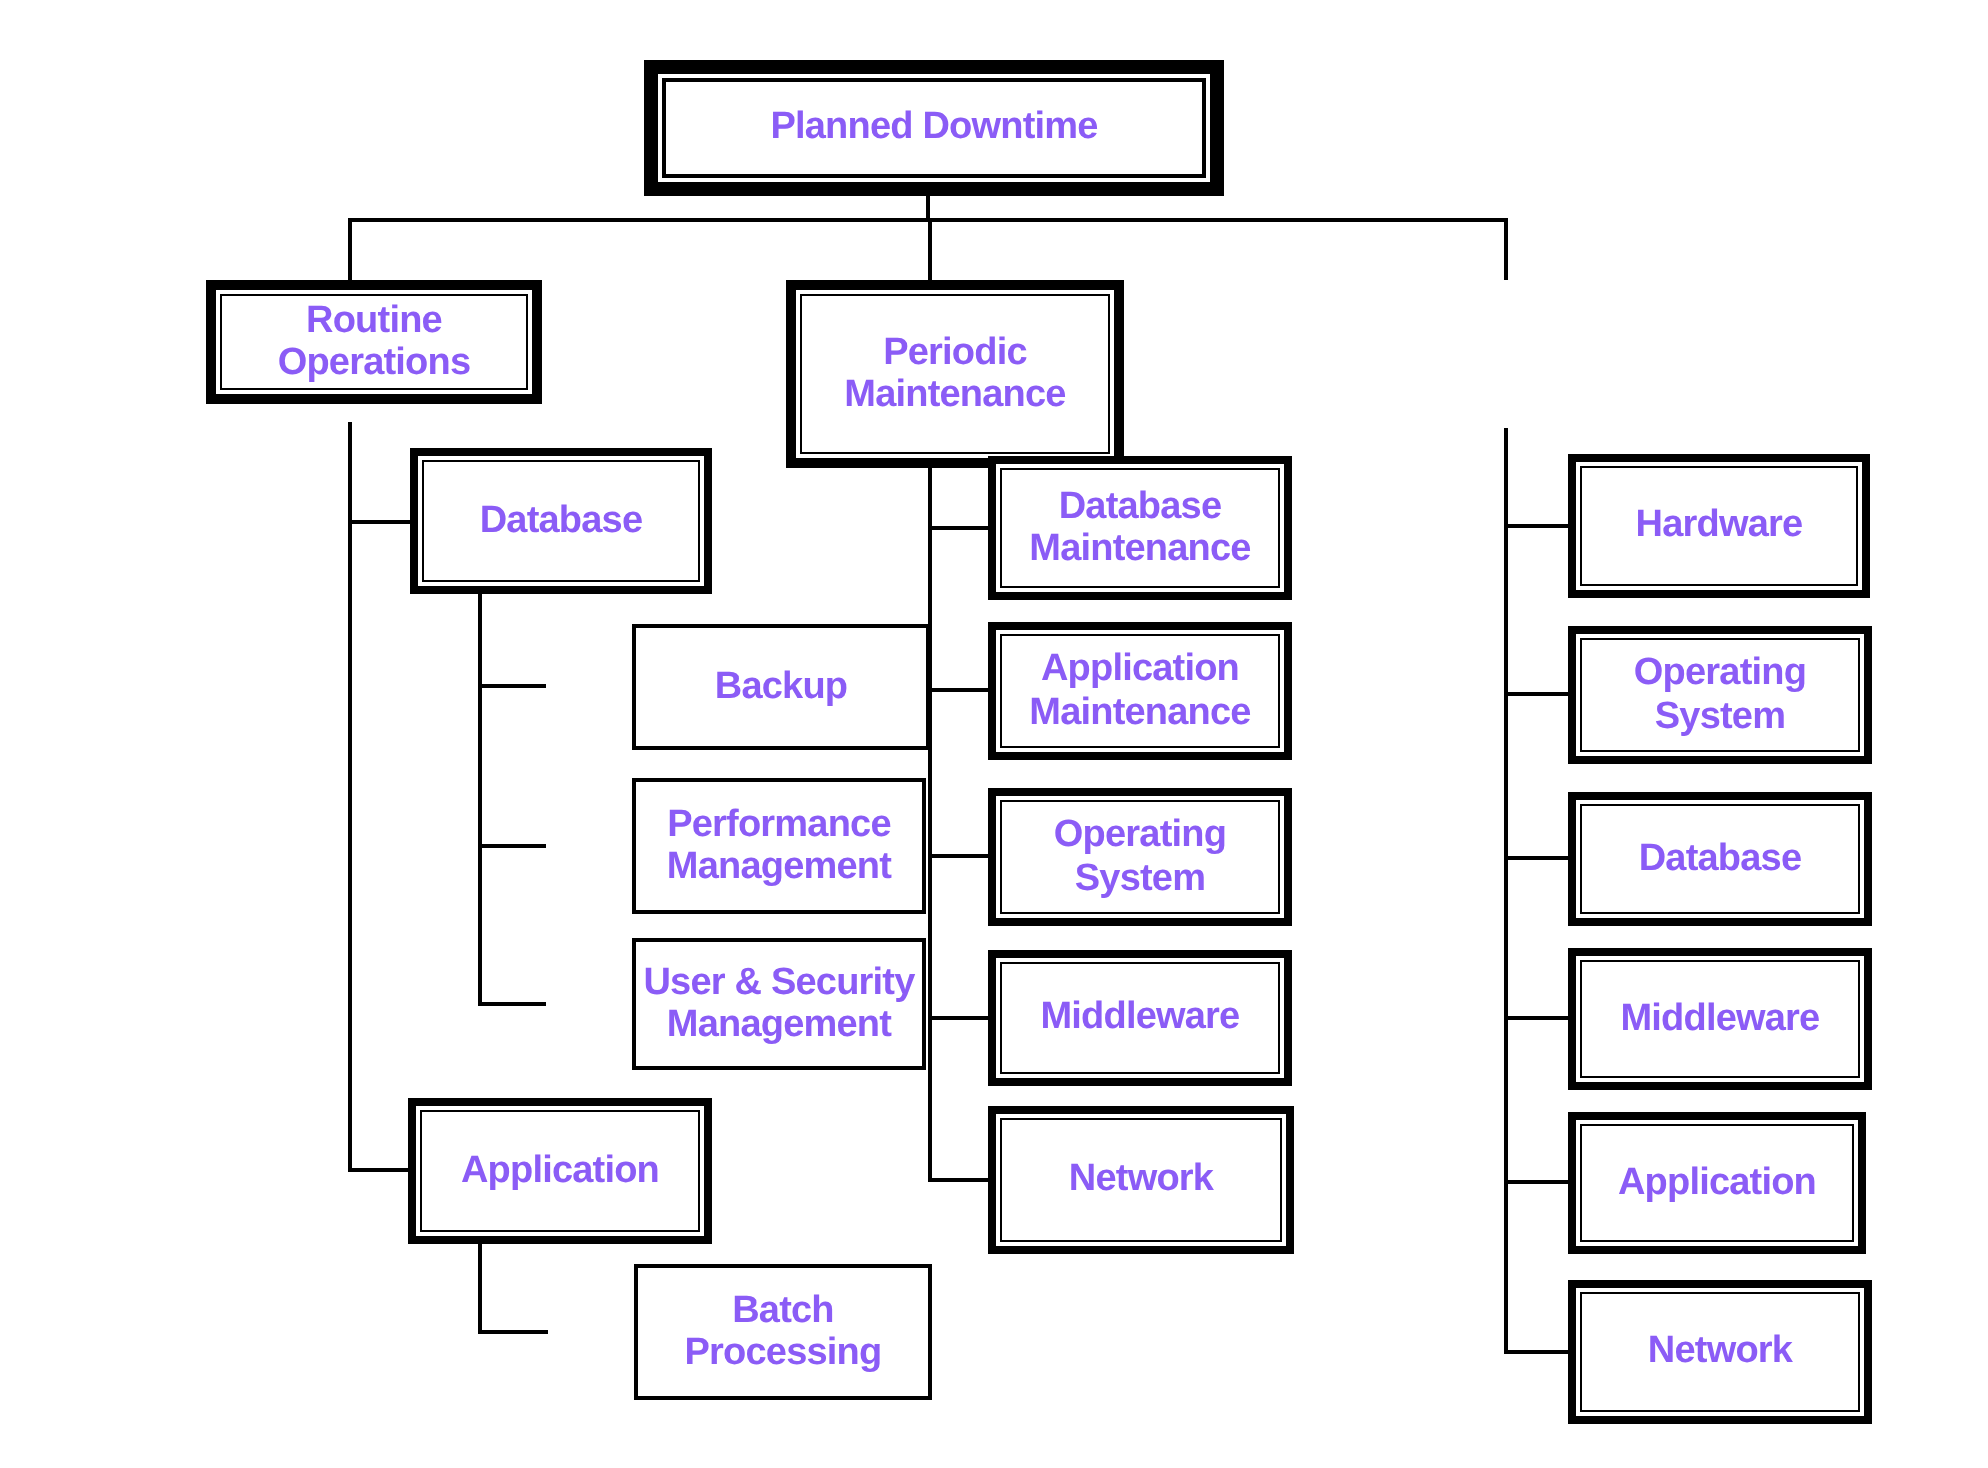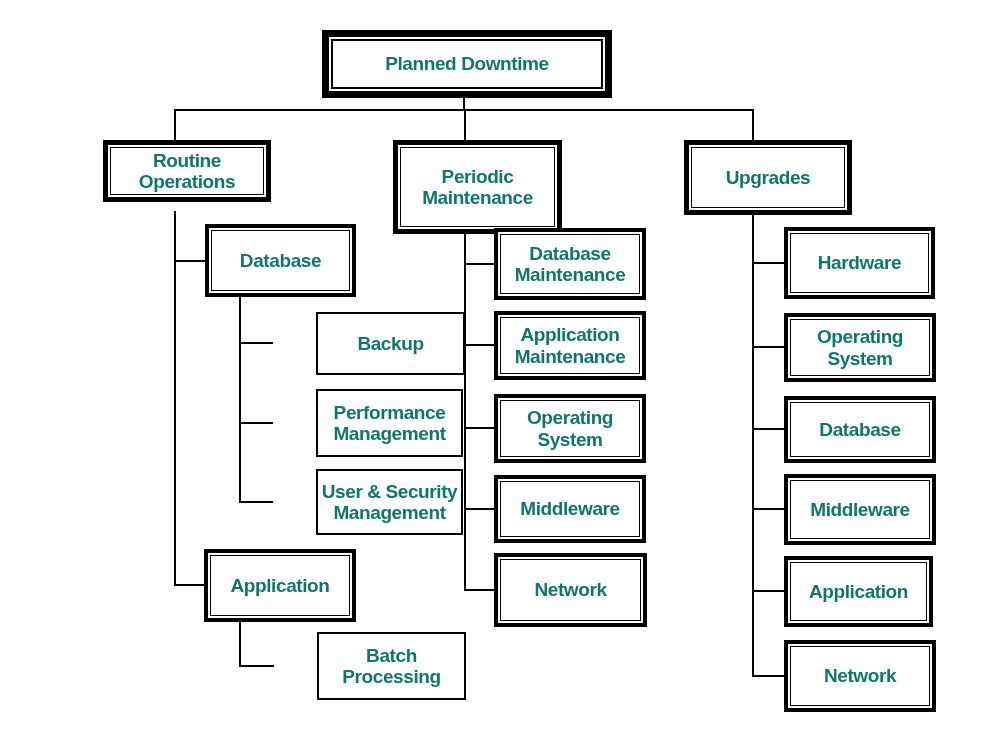--- a/index.html
+++ b/index.html
@@ -32,21 +32,21 @@
     display: flex;
     align-items: center;
     justify-content: center;
     text-align: center;
   }
   .box .lbl {
     font-weight: 700;
     font-size: 19px;
     line-height: 1.12;
     letter-spacing: -0.4px;
-    color: #0f766e;
+    color: #8b5cf6;
     white-space: pre;
   }
   
   .root {
     border: 7px solid #000000;
     box-shadow: inset 0 0 0 2px #ffffff, inset 0 0 0 4px #000000;
   }
   
   .branch {
     border: 5px solid #000000;
@@ -84,23 +84,20 @@
   <div class="box branch" style="left:103px; top:140px; width:168px; height:62px">
     <span class="lbl">Routine
 Operations</span>
   </div>
 
   <div class="box branch" style="left:393px; top:140px; width:169px; height:94px">
     <span class="lbl">Periodic
 Maintenance</span>
   </div>
 
-  <div class="box branch" style="left:684px; top:140px; width:168px; height:75px">
-    <span class="lbl">Upgrades</span>
-  </div>
 
   <div class="box medium" style="left:205px; top:224px; width:151px; height:73px">
     <span class="lbl">Database</span>
   </div>
 
   <div class="box thin" style="left:272px; top:312px; width:149px; height:63px">
     <span class="lbl">Backup</span>
   </div>
 
   <div class="box thin" style="left:272px; top:389px; width:147px; height:68px">

